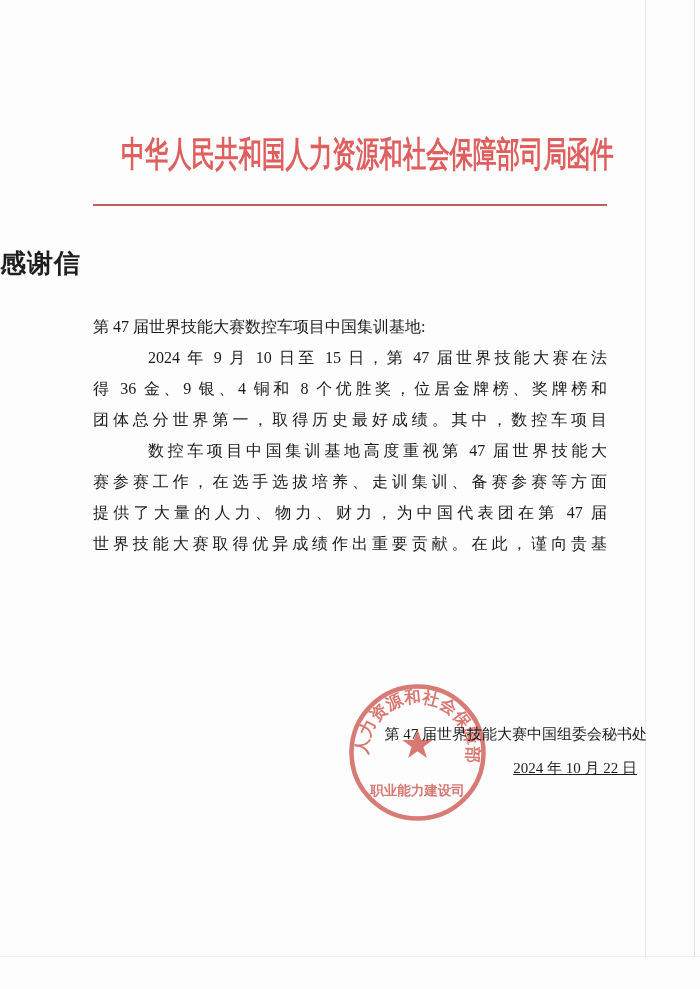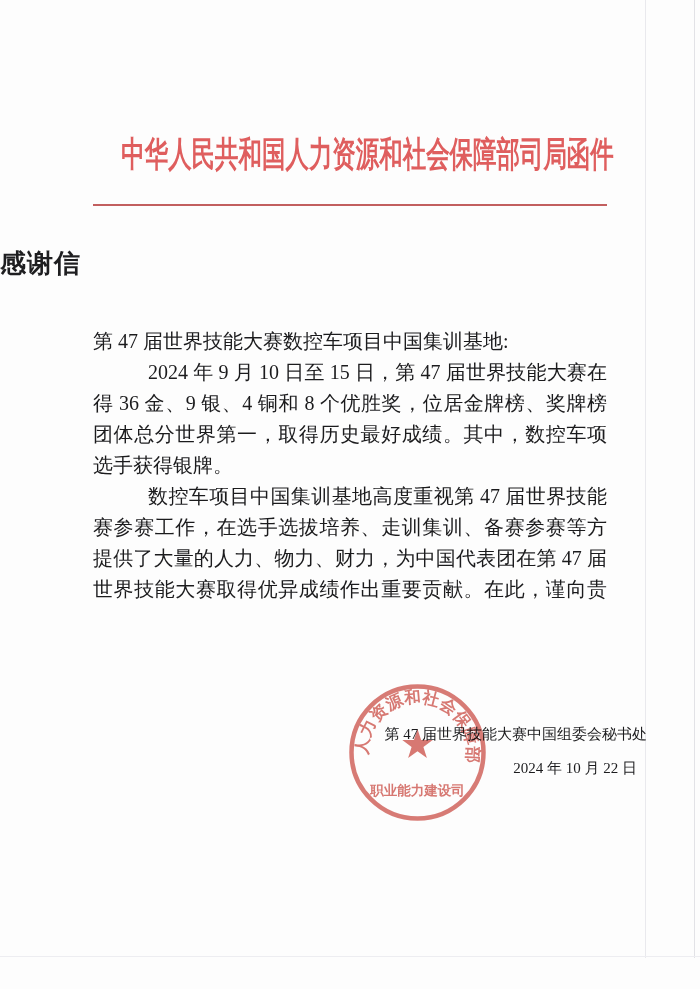--- a/index.html
+++ b/index.html
@@ -39,35 +39,35 @@
   
   .letter-title {
     position: absolute; left: 0; top: 246px; width: 692px;
     text-align: left;
     font-size: 26px; font-weight: bold; color: #1e1e20;
     letter-spacing: 1px;
   }
 
   
   .body-block {
-    position: absolute; left: 93px; top: 326px; width: 514px;
-    font-size: 20px; color: #1b1b1d; line-height: 31px;
+    position: absolute; left: 93px; top: 311px; width: 514px;
+    font-size: 16px; color: #1b1b1d; line-height: 31px;
   }
   .line { height: 31px; overflow: hidden; }
   .line.fill { text-align: justify; text-align-last: justify; text-justify: inter-character; }
   .line.first { text-indent: 55px; }
 
   
   .signature-block {
     position: absolute; left: 133px; top: 717px; width: 514px;
     text-align: right; color: #1b1b1d;
     font-size: 15px; line-height: 34px;
   }
   .sig-line { height: 34px; }
-  .sig-date { transform: translateX(-10px); }
+  .sig-date { transform: translateX(-10px); text-decoration: underline; }
 
   
   .seal {
     position: absolute; left: 347px; top: 682px; width: 141px; height: 141px;
     mix-blend-mode: multiply; opacity: 0.88;
     pointer-events: none;
   }
   .seal svg { display: block; }
 </style>
 </head>
@@ -85,21 +85,20 @@
   <div class="red-rule"></div>
 
   <div class="letter-title">感谢信</div>
 
   <div class="body-block">
     <div class="line">第 47 届世界技能大赛数控车项目中国集训基地:</div>
 
     <div class="line fill first">2024 年 9 月 10 日至 15 日，第 47 届世界技能大赛在法</div>
     <div class="line fill">得 36 金、9 银、4 铜和 8 个优胜奖，位居金牌榜、奖牌榜和</div>
     <div class="line fill">团体总分世界第一，取得历史最好成绩。其中，数控车项目</div>
-    <div class="line">选手获得银牌。</div>
 
     <div class="line fill first">数控车项目中国集训基地高度重视第 47 届世界技能大</div>
     <div class="line fill">赛参赛工作，在选手选拔培养、走训集训、备赛参赛等方面</div>
     <div class="line fill">提供了大量的人力、物力、财力，为中国代表团在第 47 届</div>
     <div class="line fill">世界技能大赛取得优异成绩作出重要贡献。在此，谨向贵基</div>
   </div>
 
   <div class="signature-block">
     <div class="sig-line">第 47 届世界技能大赛中国组委会秘书处</div>
     <div class="sig-line sig-date">2024 年 10 月 22 日</div>

